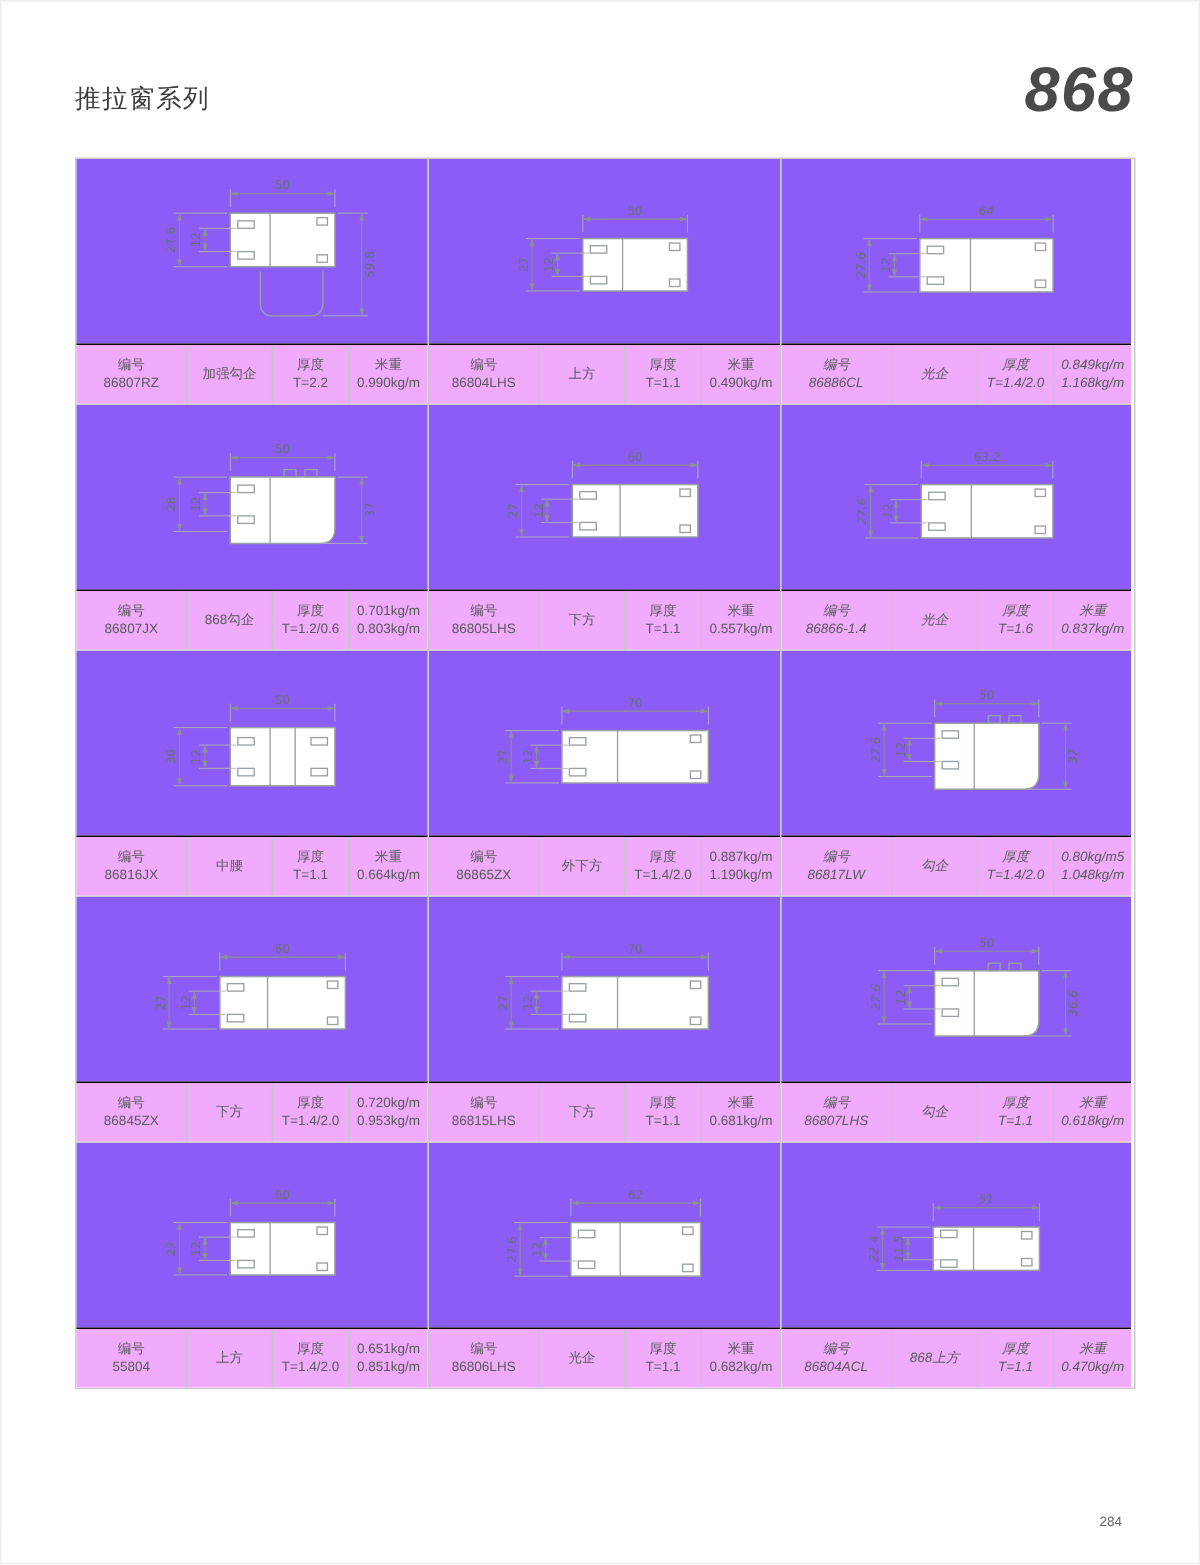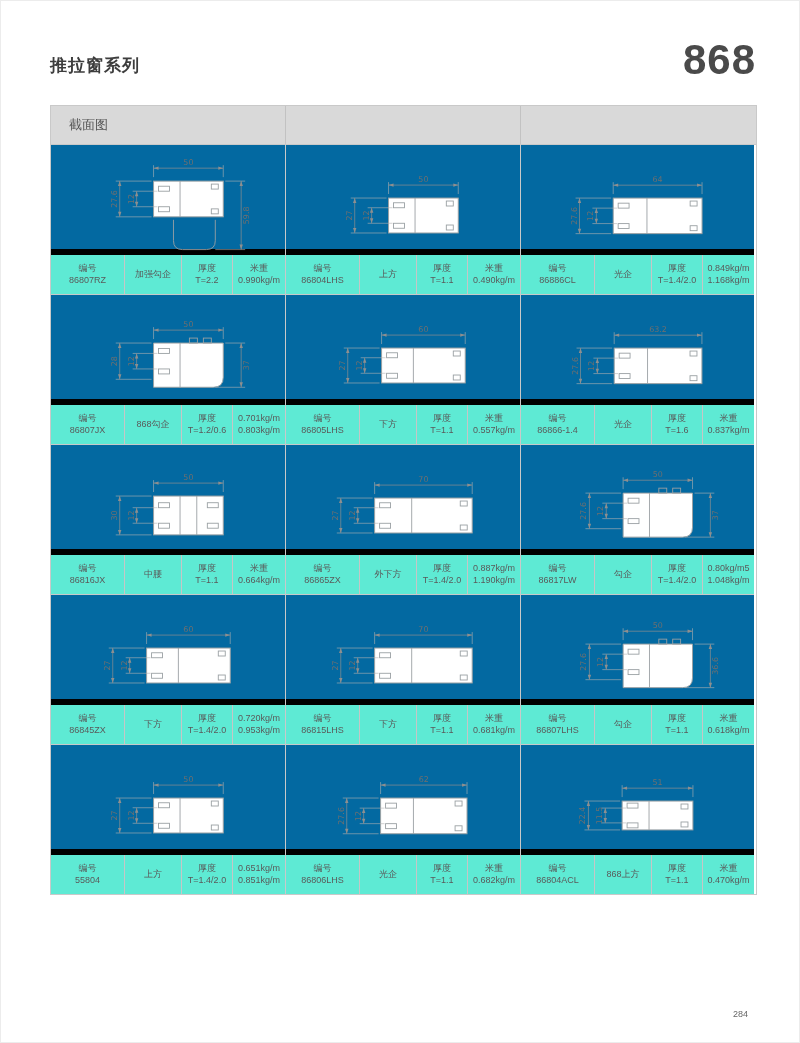--- a/index.html
+++ b/index.html
@@ -1,59 +1,52 @@
 <!DOCTYPE html>
 <html><head>
 <meta charset="utf-8">
 <style>
   html,body{margin:0;padding:0;background:#ffffff;}
   .page{position:relative;width:800px;height:1043px;background:#fff;
         font-family:"Liberation Sans","DejaVu Sans",sans-serif;overflow:hidden;
         box-shadow:inset 0 0 0 1px #ececec;}
-  .hdr-title{position:absolute;left:50px;top:54px;font-size:17px;font-weight:700;color:#3d3d3d;letter-spacing:1px;}
-  .hdr-series{position:absolute;right:44px;top:36px;font-size:42px;font-weight:800;color:#4a4a4a;letter-spacing:1px;}
+  .hdr-title{position:absolute;left:50px;top:54px;font-size:17px;font-weight:400;color:#3d3d3d;letter-spacing:1px;}
+  .hdr-series{position:absolute;right:44px;top:36px;font-size:42px;font-weight:800;color:#4a4a4a;letter-spacing:1px;font-style:italic;}
   .tbl{position:absolute;left:50px;top:105px;width:705px;border:1px solid #c9c9c9;}
   .tbl-head{display:grid;grid-template-columns:235px 235px 233px;height:38px;background:#d9d9d9;border-bottom:1px solid #c9c9c9;}
   .tbl-head > div{border-right:1px solid #c2c2c2;display:flex;align-items:center;}
   .tbl-head > div:last-child{border-right:none;}
   .tbl-head .t{padding-left:18px;font-size:13px;color:#555;}
   .grid{display:grid;grid-template-columns:235px 235px 233px;}
   .cell{border-right:1px solid #c9c9c9;border-bottom:1px solid #c9c9c9;background:#fff;}
-  .cell:nth-child(3n){border-right:none;}
+  .cell:nth-child(3n){border-right:none;font-style:italic;}
   .grid .cell:nth-last-child(-n+3){border-bottom:none;}
-  .drawing{height:104px;background:#0369a1;}
+  .drawing{height:123px;background:#8b5cf6;}
   .drawing svg{display:block;width:100%;height:123px;}
-  .labelbar{display:grid;grid-template-columns:74px 57px 51px auto;height:39px;background:#5eead4;border-top:6px solid #000000;}
+  .labelbar{display:grid;grid-template-columns:74px 57px 51px auto;height:39px;background:#f0abfc;border-top:1px solid #000000;}
   .lcol{border-right:1px solid #c6c6c6;display:flex;flex-direction:column;align-items:center;justify-content:center;line-height:1.25;}
   .lcol:last-child{border-right:none;align-items:center;}
   .lhead,.lval{font-size:9px;color:#5a5a5a;white-space:nowrap;}
   .pagenum{position:absolute;right:52px;bottom:24px;font-size:9px;color:#666;}
   
   .prof{stroke:#9aa0a3;stroke-width:1;fill:#ffffff;}
   .prof2{stroke:#9aa0a3;stroke-width:0.9;fill:none;}
   .dim{stroke:#8f8f8f;stroke-width:0.7;fill:none;}
   .ext{stroke:#b3b3b3;stroke-width:0.6;fill:none;}
   .arr{fill:#8f8f8f;}
   .dimtext{font-family:"DejaVu Sans",sans-serif;font-size:8px;fill:#6f6f6f;}
 </style>
 </head>
 <body>
 
 <div class="page">
   <div class="hdr-title">推拉窗系列</div>
   <div class="hdr-series">868</div>
 
   <div class="tbl">
-    <div class="tbl-head">
-      <div>
-          <span class="t">截面图</span>
-        </div>
-      <div></div>
-      <div></div>
-    </div>
     <div class="grid" id="grid">
   <div class="cell">
     <div class="drawing">
       <svg viewBox="0 0 235 123">
               <rect x="103" y="36" width="70" height="35.88" class="prof"></rect>
               <line x1="129.6" y1="36" x2="129.6" y2="71.88" class="prof2"></line>
               <rect x="108" y="41.14" width="11" height="5" class="prof2"></rect>
               <rect x="108" y="61.739999999999995" width="11" height="5" class="prof2"></rect>
               <rect x="161" y="39" width="7" height="5" class="prof2"></rect>
               <rect x="161" y="63.879999999999995" width="7" height="5" class="prof2"></rect>

